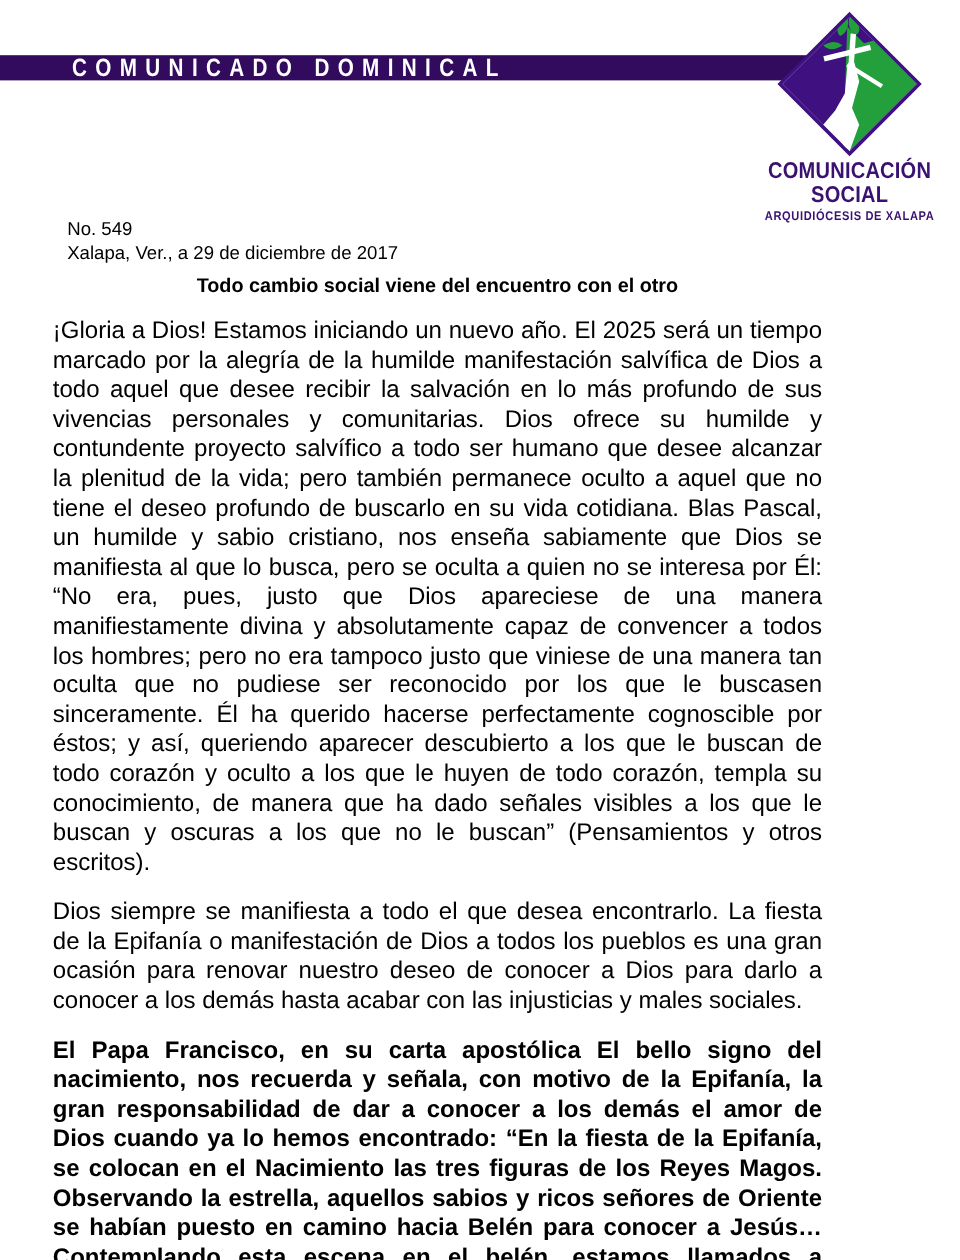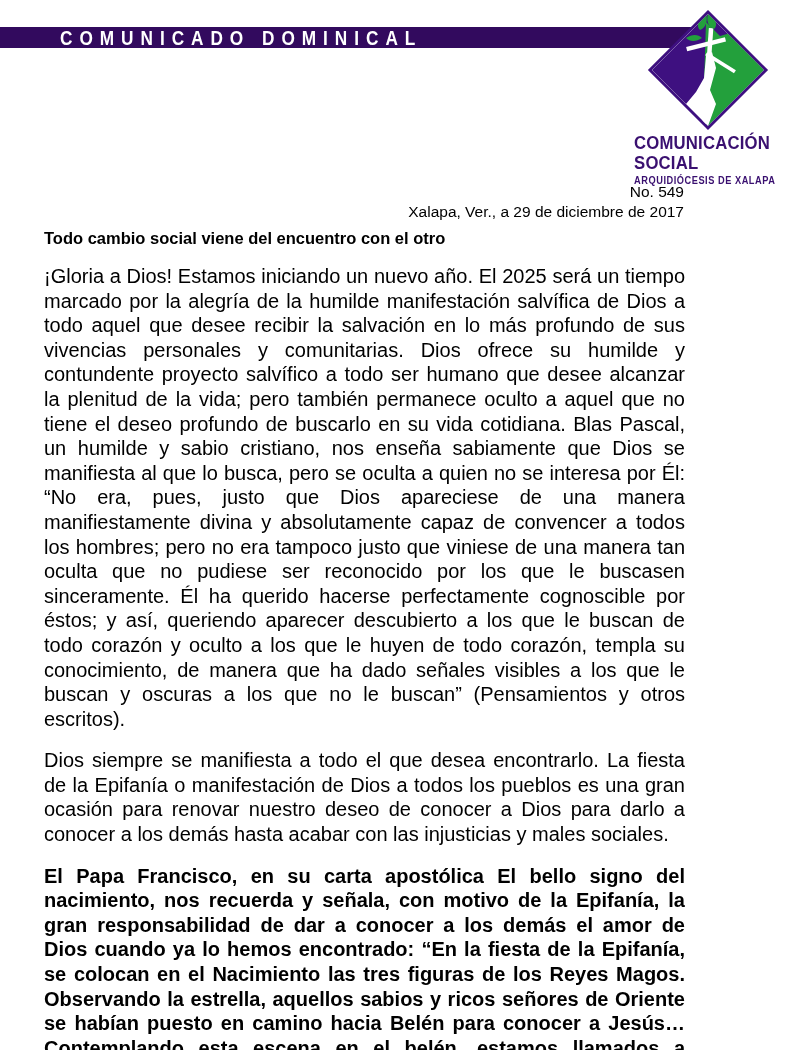--- a/index.html
+++ b/index.html
@@ -20,25 +20,25 @@
   
   #masthead {
     position: relative;
     height: 185px;
     width: 800px;
   }
 
   #banner-row {
     position: absolute;
     left: 0;
-    top: 27px;
+    top: 41px;
     width: 730px;
     height: 31px;
     display: flex;
-    align-items: flex-start;
+    align-items: center;
   }
   #banner-bar {
     flex: 1 1 auto;
     background: #320A5E;
     display: flex;
     align-items: center;
     padding-left: 60px;
   }
   #banner-title {
     color: #ffffff;
@@ -56,20 +56,21 @@
     flex: 0 0 16px;
     background: #0A9B33;
   }
 
   
   #logo-block {
     position: absolute;
     right: 8px;
     top: 8px;
     width: 168px;
+    text-align: center;
   }
   #logo-mark {
     position: relative;
     width: 124px;
     height: 124px;
     margin: 0 auto;
   }
   #logo-mark svg { display: block; }
 
   #logo-wordmark {
@@ -92,33 +93,34 @@
     transform: scaleX(0.88);
     margin-top: 1px;
   }
 
   
   #meta-block {
     position: absolute;
     left: 56px;
     right: 116px;
     top: 182px;
-    text-align: right;
+    text-align: left;
     font-size: 15.5px;
     line-height: 20px;
   }
 
   
   #article {
     position: absolute;
     left: 44px;
     top: 228px;
     width: 641px;
   }
   #article-title {
+    text-align: center;
     font-weight: bold;
     font-size: 16.5px;
     line-height: 20px;
     margin: 0 0 16px 0;
   }
   .body-par {
     text-align: justify;
     font-size: 20px;
     line-height: 24.6px;
     margin: 0 0 17px 0;

